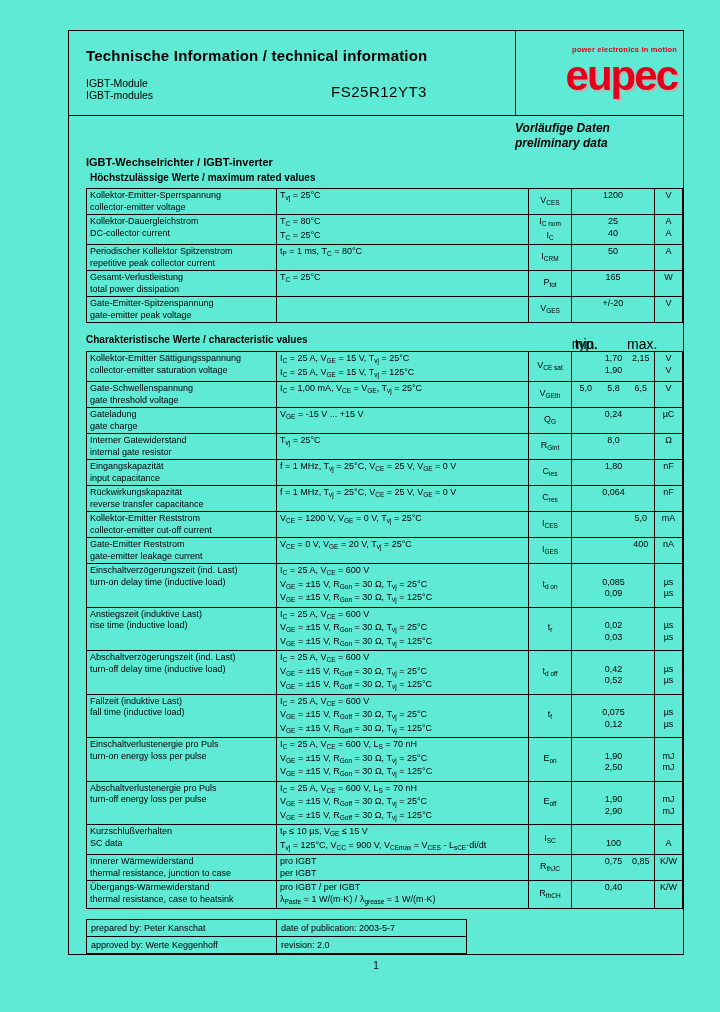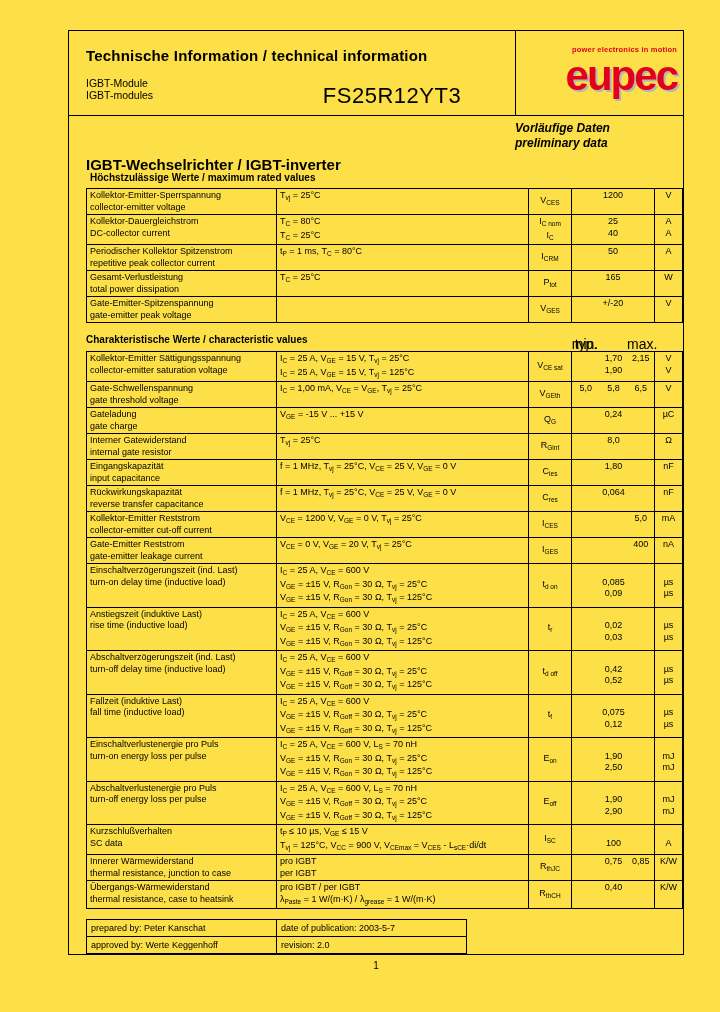--- a/index.html
+++ b/index.html
@@ -1,40 +1,40 @@
 <!DOCTYPE html>
 <html><head>
 <meta charset="utf-8">
 <style>
   * { margin:0; padding:0; box-sizing:border-box; }
   html,body { background:#e8e8e8; }
   .page {
-    position:relative; width:720px; height:1012px; background:#fde047;
+    position:relative; width:720px; height:1012px; background:#5eead4;
     font-family:"Liberation Sans", sans-serif; color:#000; overflow:hidden;
   }
   .frame {
     position:absolute; left:68px; top:30px; width:616px; height:925px;
     border:1px solid #000;
   }
   
   .header { position:relative; height:85px; border-bottom:1px solid #000; }
   .header-divider { position:absolute; left:446px; top:0; height:100%; border-left:1px solid #000; }
   .doc-title { position:absolute; left:17px; top:16px; font-size:15px; font-weight:bold; letter-spacing:0.2px; }
   .module-lines { position:absolute; left:17px; top:46px; font-size:10.5px; line-height:12px; }
-  .part-number { position:absolute; left:16px; top:52px; width:100%; text-align:center; font-size:22px; letter-spacing:0.5px; }
+  .part-number { position:absolute; left:3px; top:52px; width:100%; text-align:center; font-size:15px; letter-spacing:0.5px; }
   .logo { position:absolute; left:452px; top:14px; width:156px; text-align:right; }
   .logo-tagline { font-size:7.5px; color:#e2001a; font-weight:bold; letter-spacing:0.2px; margin-bottom:1px; }
   .logo-wordmark {
     font-size:42px; line-height:42px; font-weight:bold; color:#e2001a;
     letter-spacing:-2px; text-shadow:2px 2px 0 #b5b5b5;
   }
   
   .preliminary { position:absolute; left:446px; top:90px; font-size:12px; font-weight:bold; line-height:15px;font-style:italic; }
   
-  .sec-title { position:absolute; left:17px; top:125px; font-size:15px; font-weight:bold; }
+  .sec-title { position:absolute; left:17px; top:125px; font-size:11px; font-weight:bold; }
   .sec-sub1  { position:absolute; left:21px; top:141px; font-size:10px; font-weight:bold; }
   .char-head { position:absolute; left:0; top:303px; width:100%; height:13px; }
   .char-title { position:absolute; left:17px; top:0; font-size:10px; font-weight:bold; }
   .col-label { position:absolute; top:2px; font-size:14px; text-align:center; }
   .col-label.min { left:502px; width:28px; }
   .col-label.typ { left:503px; width:28px; }
   .col-label.max { left:558px; width:27px; }
   
   table { border-collapse:collapse; table-layout:fixed; font-size:9px; }
   #max-rated-table { position:absolute; left:17px; top:157px; width:596px; }

